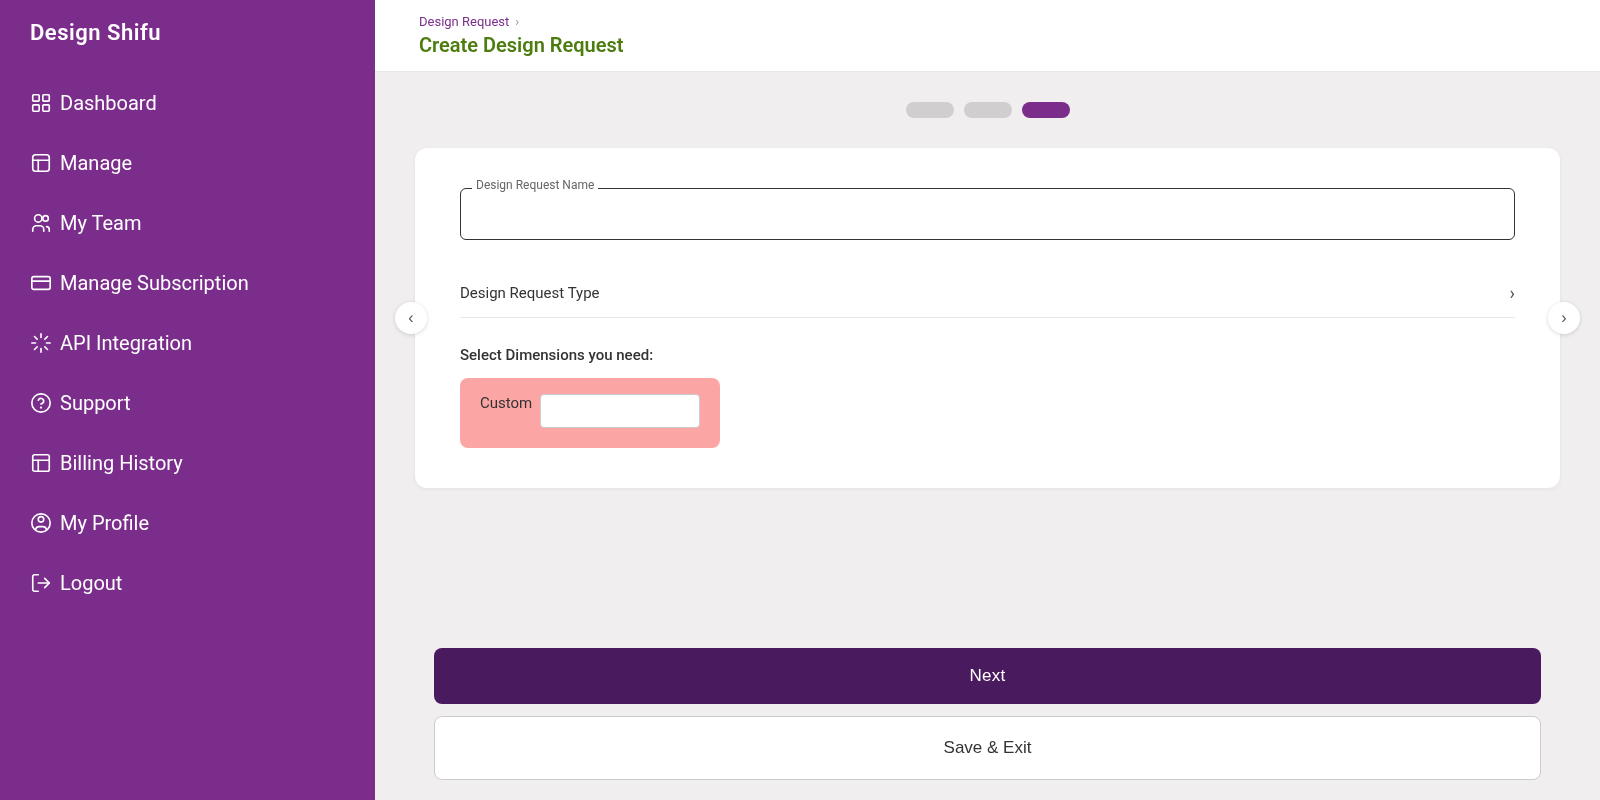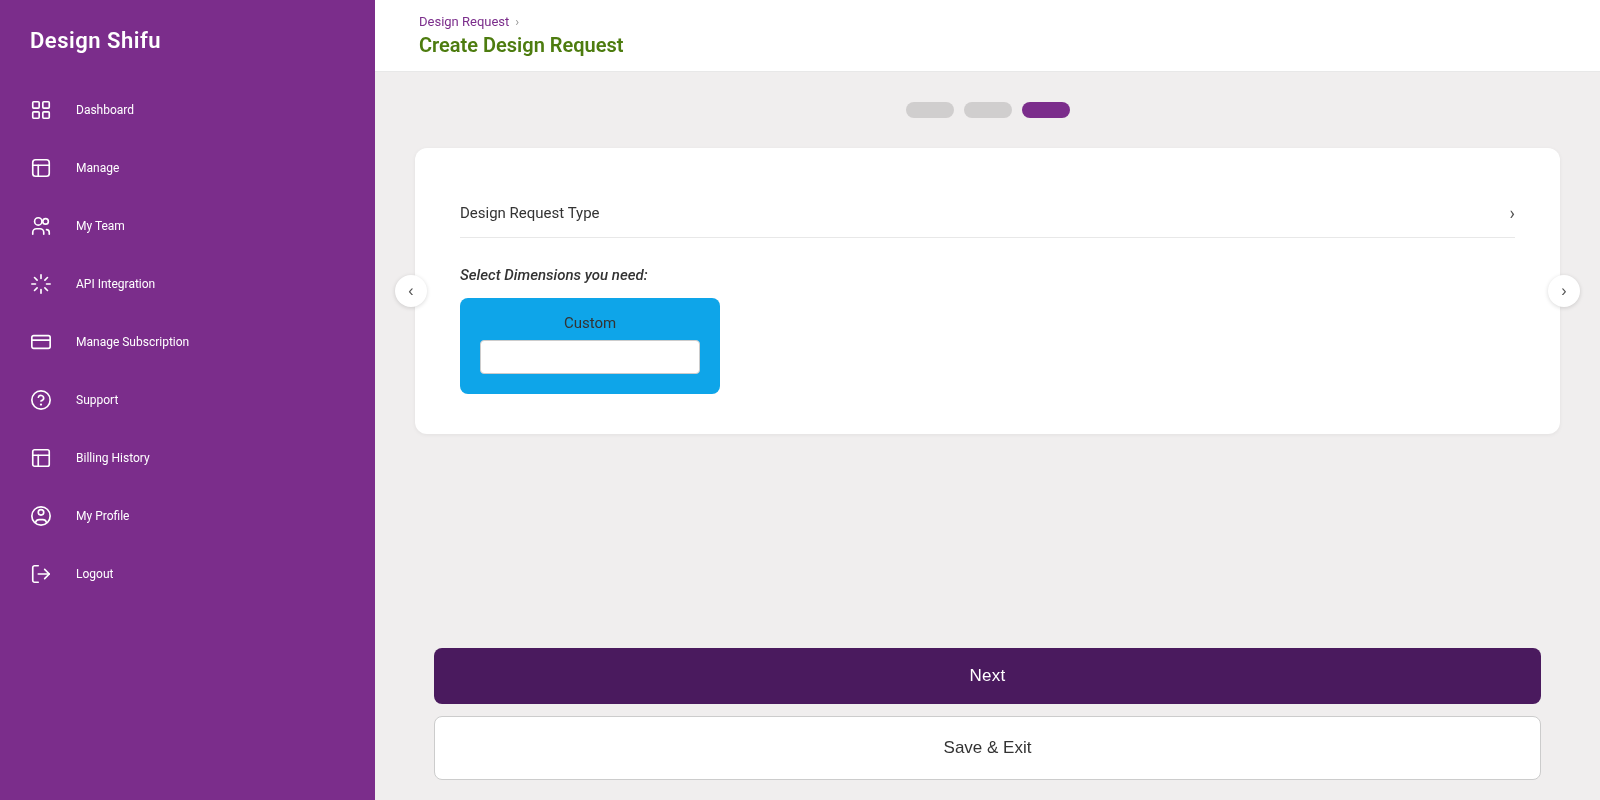--- a/index.html
+++ b/index.html
@@ -19,35 +19,35 @@
       background: #7b2d8b;
       display: flex;
       flex-direction: column;
       padding: 0;
       height: 800px;
     }
     .sidebar-logo {
       color: white;
       font-size: 22px;
       font-weight: 600;
-      padding: 28px 30px 28px 30px;
+      padding: 20px 30px 28px 30px;
       letter-spacing: 0.5px;
     }
     .sidebar-nav {
       display: flex;
       flex-direction: column;
       flex: 1;
     }
     .sidebar-item {
       display: flex;
       align-items: center;
-      gap: 24px;
+      gap: 8px;
       padding: 18px 30px;
       color: white;
-      font-size: 12px;
+      font-size: 20px;
       font-weight: 400;
       cursor: pointer;
       position: relative;
       transition: background 0.15s;
     }
     .sidebar-item.active {
       background: rgba(255,255,255,0.15);
     }
     .sidebar-item.active::before {
       content: '';
@@ -194,29 +194,28 @@
     
     .dimensions-section {
       display: flex;
       flex-direction: column;
       gap: 14px;
     }
     .dimensions-label {
       font-size: 15px;
       color: #333;
       font-weight: 500;
-      font-style: italic;
     }
     .custom-card {
       width: 260px;
-      background: #0ea5e9;
+      background: #fca5a5;
       border-radius: 8px;
       padding: 16px 20px 20px;
       display: flex;
-      flex-direction: column;
+      flex-direction: row;
       gap: 8px;
     }
     .custom-title {
       font-size: 15px;
       color: #333;
       text-align: center;
     }
     .custom-input {
       width: 100%;
       height: 34px;
@@ -319,34 +318,34 @@
             <circle cx="17" cy="7" r="3"></circle>
             <path d="M21 21v-2a3 3 0 0 0-3-3"></path>
           </svg>
       </div>
       <span>My Team</span>
     </div>
 
     <div class="sidebar-item">
       <div class="sidebar-icon">
         <svg viewBox="0 0 24 24">
-            <path d="M12 2v4M12 18v4M4.93 4.93l2.83 2.83M16.24 16.24l2.83 2.83M2 12h4M18 12h4M4.93 19.07l2.83-2.83M16.24 7.76l2.83-2.83"></path>
-          </svg>
-      </div>
-      <span>API Integration</span>
-    </div>
-
-    <div class="sidebar-item">
-      <div class="sidebar-icon">
-        <svg viewBox="0 0 24 24">
             <rect x="2" y="5" width="20" height="14" rx="2"></rect>
             <path d="M2 10h20"></path>
           </svg>
       </div>
       <span>Manage Subscription</span>
+    </div>
+
+    <div class="sidebar-item">
+      <div class="sidebar-icon">
+        <svg viewBox="0 0 24 24">
+            <path d="M12 2v4M12 18v4M4.93 4.93l2.83 2.83M16.24 16.24l2.83 2.83M2 12h4M18 12h4M4.93 19.07l2.83-2.83M16.24 7.76l2.83-2.83"></path>
+          </svg>
+      </div>
+      <span>API Integration</span>
     </div>
 
     <div class="sidebar-item">
       <div class="sidebar-icon">
         <svg viewBox="0 0 24 24">
             <circle cx="12" cy="12" r="10"></circle>
             <path d="M9.09 9a3 3 0 0 1 5.83 1c0 2-3 3-3 3"></path>
             <line x1="12" y1="17" x2="12.01" y2="17" stroke-width="2.5"></line>
           </svg>
       </div>
@@ -402,20 +401,24 @@
 
     <div class="step-indicators">
       <div class="step-dot"></div>
       <div class="step-dot"></div>
       <div class="step-dot active"></div>
     </div>
 
     <div class="form-card" style="position:relative;">
       <button class="arrow-btn left">‹</button>
 
+      <div class="field-group">
+        <span class="field-label">Design Request Name</span>
+        <input class="text-input" type="text" style="">
+      </div>
 
       <div class="type-row">
         <span class="type-row-label">Design Request Type</span>
         <span class="type-row-chevron">›</span>
       </div>
 
       <div class="dimensions-section">
         <div class="dimensions-label">Select Dimensions you need:</div>
         <div class="custom-card">
           <div class="custom-title">Custom</div>

